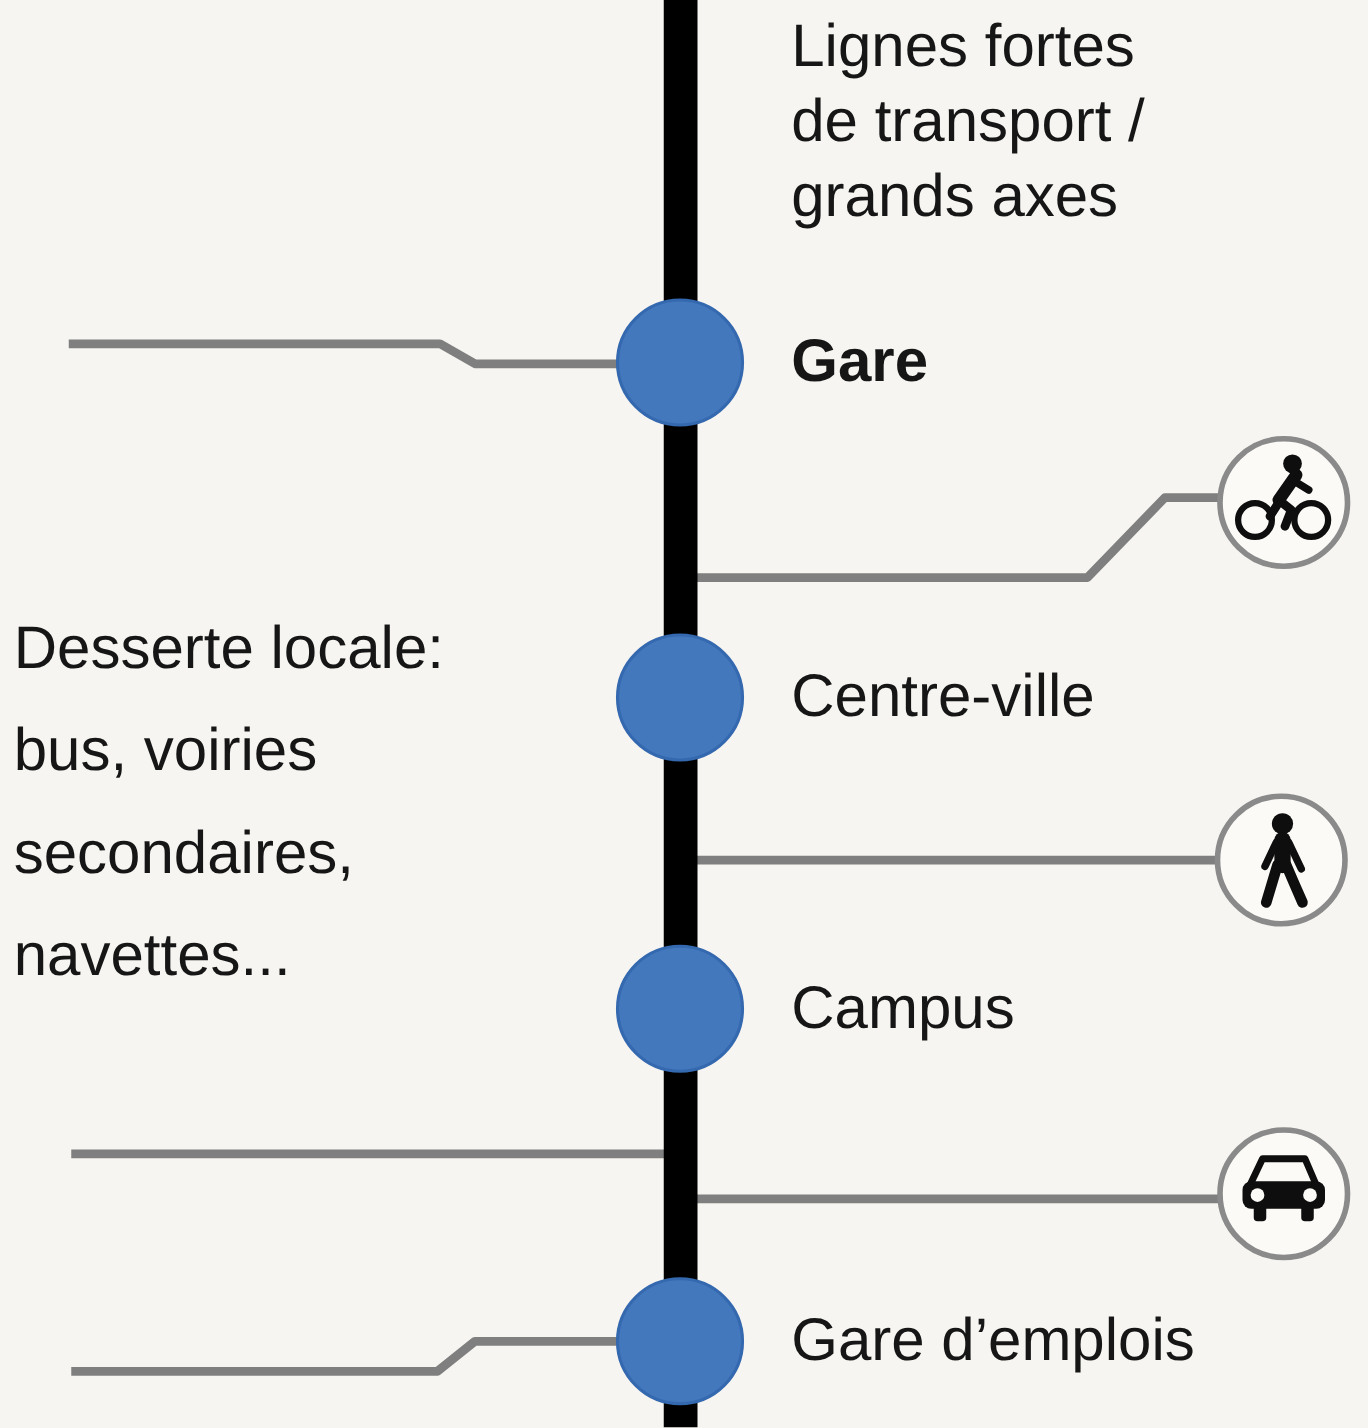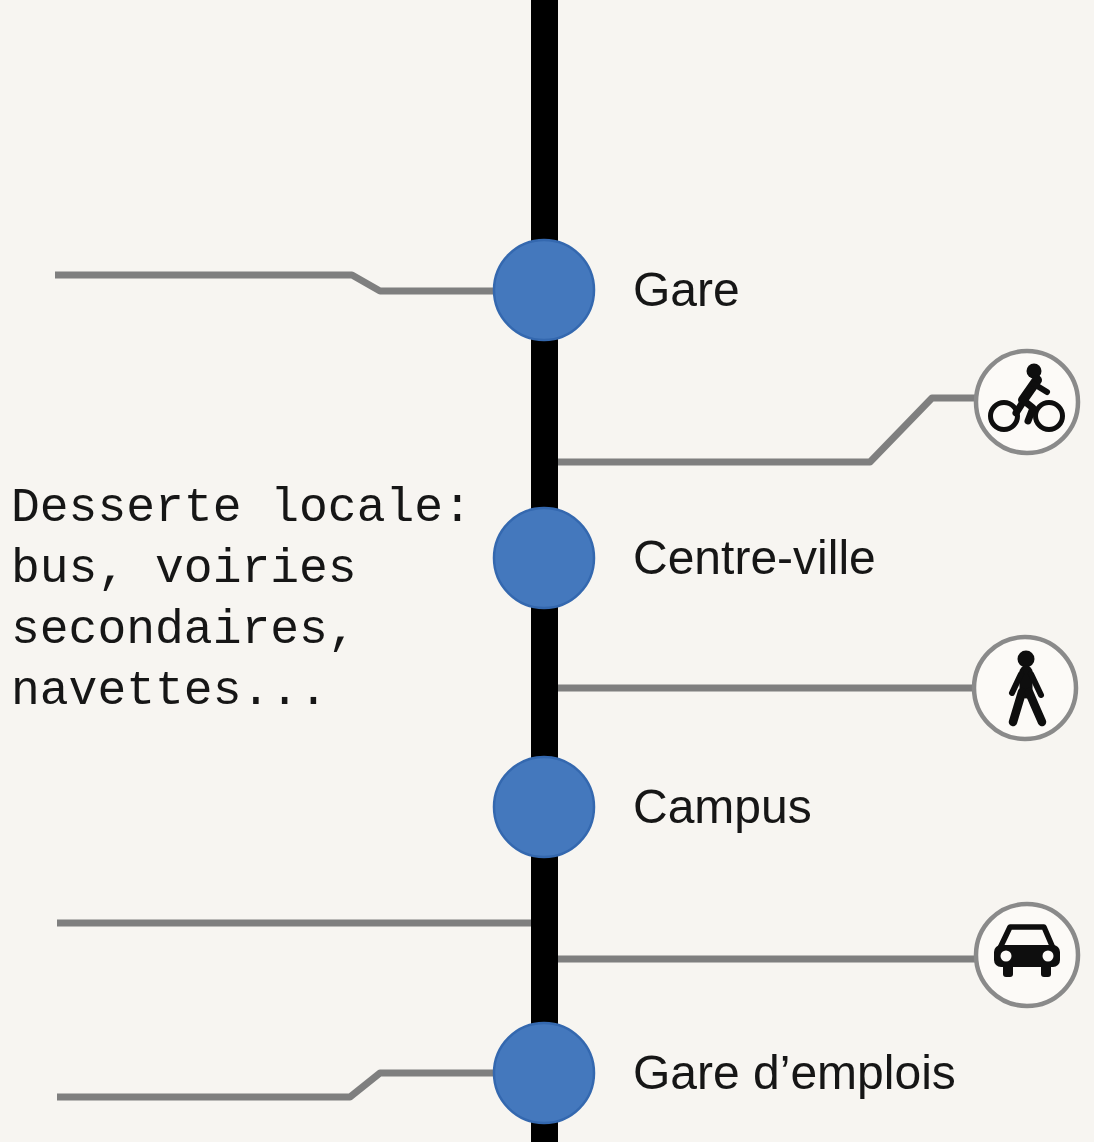--- a/index.html
+++ b/index.html
@@ -16,23 +16,23 @@
   .stage svg { position: absolute; left: 0; top: 0; }
 
   .txt {
     position: absolute;
     white-space: pre-line;
     font-size: 48px;
     line-height: 60px;
     color: #161616;
   }
   .legend-main   { left: 633px; top: 8px; }
-  .legend-local  { left: 11px;  top: 478px; line-height: 61px; font-family: Liberation Mono, monospace; }
+  .legend-local  { left: 11px;  top: 478px; line-height: 82px; }
   .stop-label    { left: 633px; height: 60px; }
-  .stop-label.s0 { top: 260px; }
+  .stop-label.s0 { top: 260px; font-weight: bold; }
   .stop-label.s1 { top: 528px; }
   .stop-label.s2 { top: 777px; }
   .stop-label.s3 { top: 1043px; }
 
   
   .connector { stroke: #7f7f7f; stroke-width: 7; fill: none; stroke-linejoin: round; }
   .mainline  { fill: #000000; }
   .stop      { stroke: #3468af; stroke-width: 2.5; }
   .icon-circle { fill: #fcfaf7; stroke: #8a8a8a; stroke-width: 4.5; }
   .glyph-fill   { fill: #0e0e0e; stroke: none; }
@@ -84,20 +84,23 @@
       <circle class="icon-circle" cx="1027" cy="955" r="51"></circle>
       <path class="glyph-stroke" d="M 1000 948 L 1010 927 L 1044 927 L 1053 948" stroke-width="5.5"></path>
       <rect class="glyph-fill" x="1003" y="963" width="10" height="14" rx="3"></rect>
       <rect class="glyph-fill" x="1041" y="963" width="10" height="14" rx="3"></rect>
       <rect class="glyph-fill" x="994" y="945" width="66" height="22" rx="7"></rect>
       <circle cx="1006" cy="956" r="5.5" fill="#fcfaf7"></circle>
       <circle cx="1048" cy="956" r="5.5" fill="#fcfaf7"></circle>
     </g>
   </svg>
 
+  <div class="txt legend-main">Lignes fortes
+de transport /
+grands axes</div>
 
   <div class="txt legend-local">Desserte locale:
 bus, voiries
 secondaires,
 navettes...</div>
 
   <div class="txt stop-label s0">Gare</div>
   <div class="txt stop-label s1">Centre-ville</div>
   <div class="txt stop-label s2">Campus</div>
   <div class="txt stop-label s3">Gare d’emplois</div>

